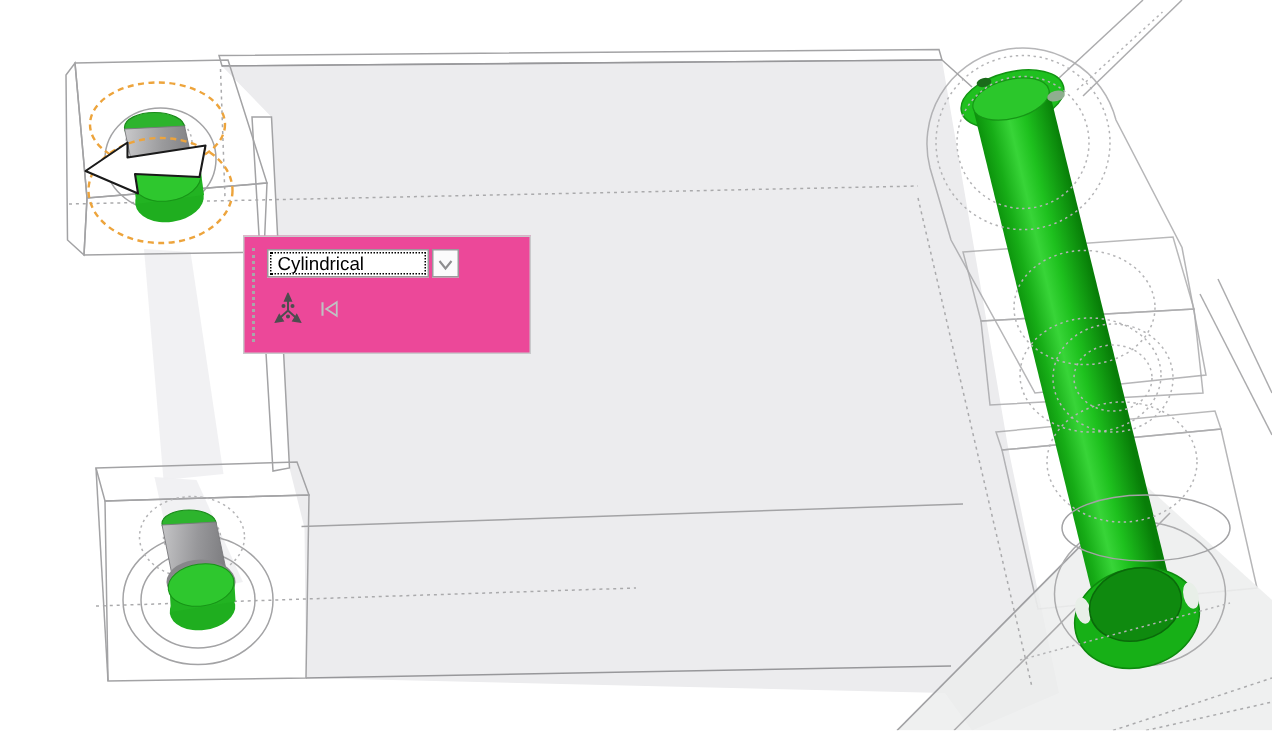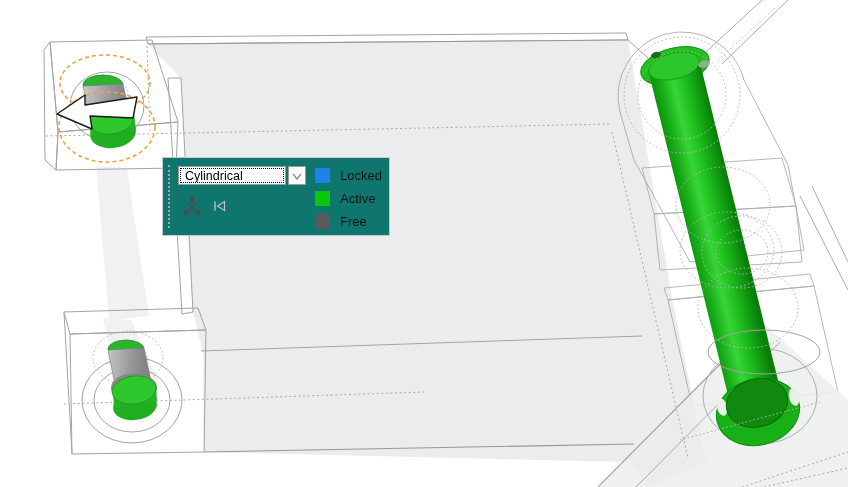--- a/index.html
+++ b/index.html
@@ -1,21 +1,21 @@
 <!DOCTYPE html>
 <html><head>
 <meta charset="utf-8">
 <style>
   html,body{margin:0;padding:0;background:#fff;}
   .stage{position:relative;width:848px;height:487px;background:#ffffff;overflow:hidden;
          font-family:"Liberation Sans",sans-serif;}
   .scene{position:absolute;left:0;top:0;}
 
   
-  .panel{position:absolute;left:162px;top:157px;width:228px;height:79px;background:#0f766e;
+  .panel{position:absolute;left:162px;top:157px;width:192px;height:79px;background:#ec4899;
          border:1px solid #c9c9cb;box-sizing:border-box;z-index:10;}
   .drag{position:absolute;left:5px;top:7px;bottom:7px;width:0;border-left:2px dotted #a8a8aa;}
   .panel-left{position:absolute;left:15px;top:8px;width:132px;}
   .combo-row{display:flex;gap:2px;align-items:stretch;}
   .combo{width:108px;height:19px;border:1px solid #9a9a9c;background:#fff;box-sizing:border-box;padding:1px;}
   .combo-inner{border:1px dotted #000;height:100%;box-sizing:border-box;display:flex;align-items:center;
                padding:0 4px;font-size:12.5px;color:#000;white-space:nowrap;overflow:hidden;}
   .combo-btn{width:18px;height:19px;border:1px solid #9a9a9c;background:#fbfbfc;box-sizing:border-box;
              display:flex;align-items:center;justify-content:center;cursor:default;}
   .icons-row{margin-top:10px;margin-left:4px;display:flex;align-items:center;gap:10px;}
@@ -199,29 +199,15 @@
               <circle cx="10" cy="16" r="0.7"></circle>
         </g>
       </svg>
       <svg width="15" height="14" viewBox="0 0 15 14">
         <line x1="3" y1="2.5" x2="3" y2="11.5" stroke="#c0c0c2" stroke-width="1.4"></line>
         <polygon points="5.5,7 12.5,2.5 12.5,11.5" fill="none" stroke="#c0c0c2" stroke-width="1.2"></polygon>
       </svg>
     </div>
   </div>
 
-  <div class="legend">
-    <div class="lrow">
-      <div class="swatch" style="background: rgb(30, 130, 232);"></div>
-      <div class="llabel">Locked</div>
-    </div>
-    <div class="lrow">
-      <div class="swatch" style="background: rgb(12, 198, 12);"></div>
-      <div class="llabel">Active</div>
-    </div>
-    <div class="lrow">
-      <div class="swatch" style="background: rgb(89, 89, 89);"></div>
-      <div class="llabel">Free</div>
-    </div>
-  </div>
 </div>
 
 </div>
 
 </body></html>

